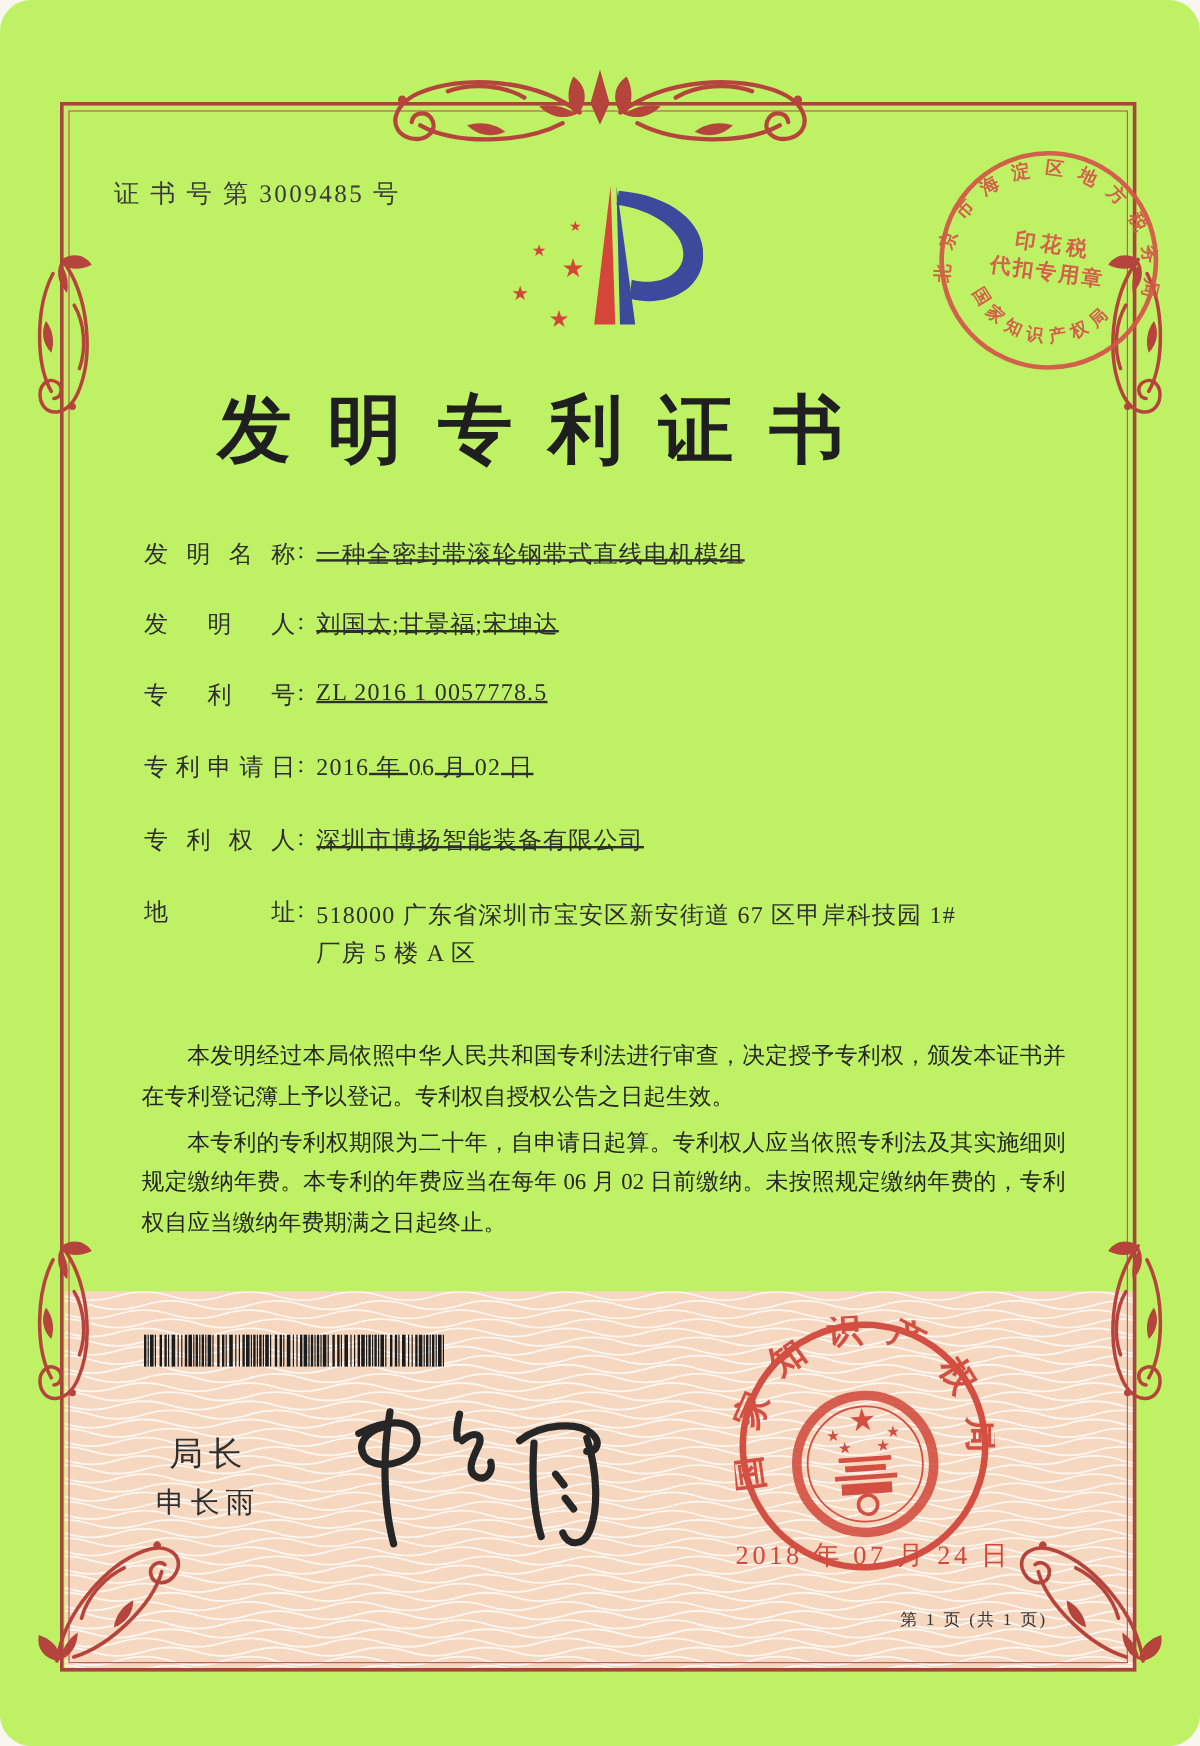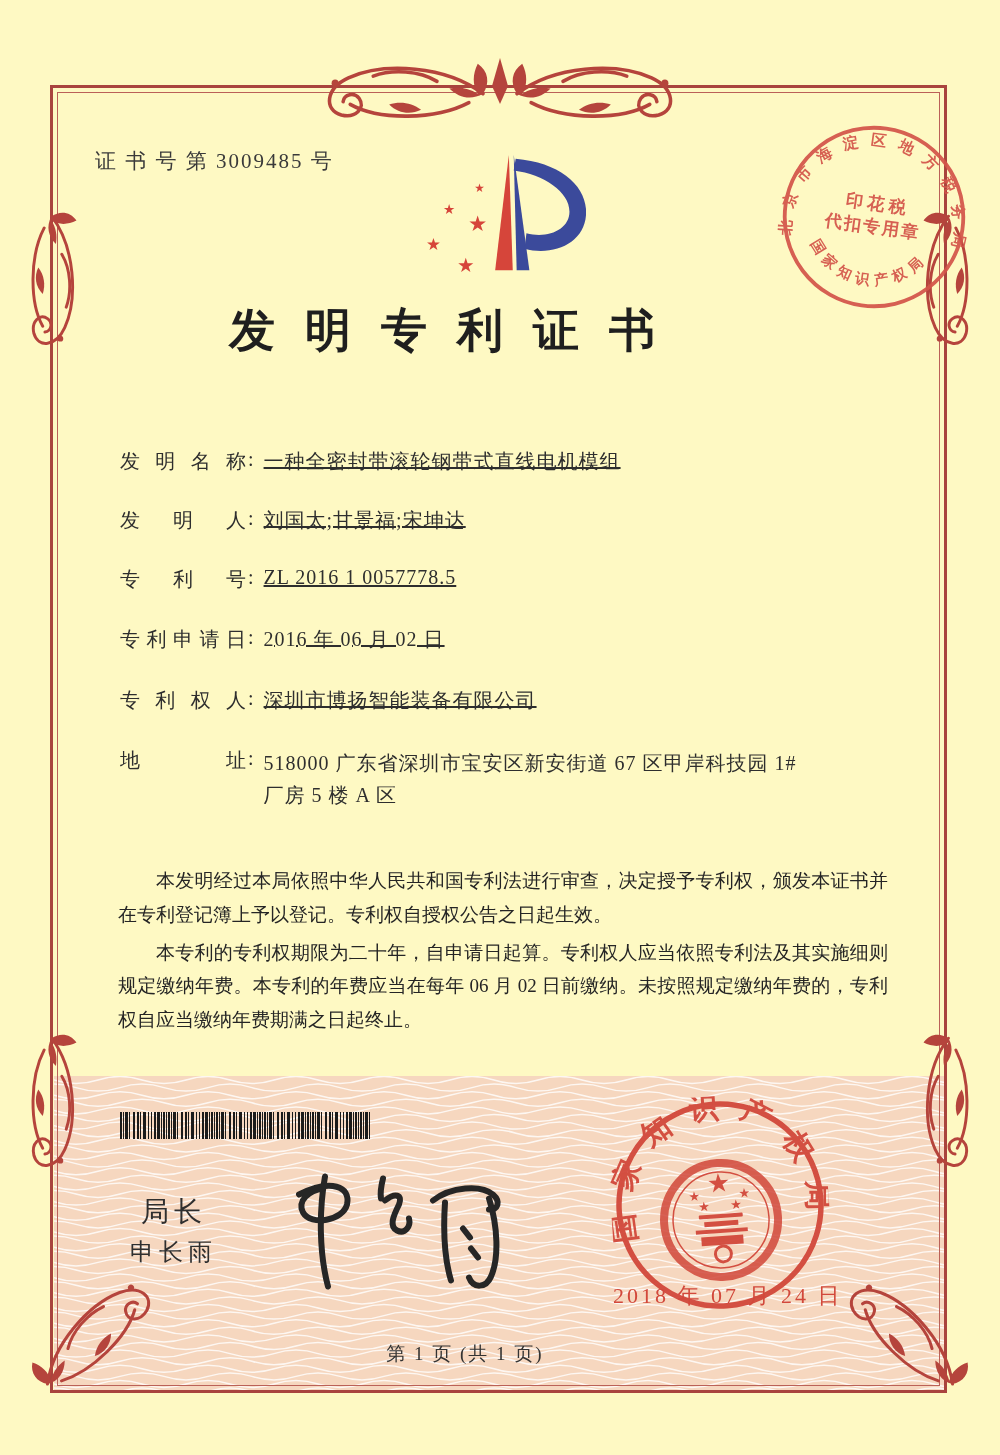--- a/index.html
+++ b/index.html
@@ -1,35 +1,35 @@
 <!DOCTYPE html>
 <html><head>
 <meta charset="utf-8">
 <style>
   html,body{margin:0;padding:0;background:#f8f6ef;}
-  .page{position:relative;width:1000px;height:1455px;background:#fef9c3;overflow:hidden;
-        font-family:"Liberation Serif","DejaVu Serif",serif;color:#2b2b2b;}
+  .page{position:relative;width:1000px;height:1455px;background:#bef264;overflow:hidden;
+        font-family:"Liberation Serif","DejaVu Serif",serif;color:#2b2b2b;border-radius:26px;}
   
   .border-outer{position:absolute;left:50px;top:85px;width:897px;height:1308px;
         border:3px solid #a9443e;box-sizing:border-box;}
   .border-inner{position:absolute;left:57px;top:92px;width:883px;height:1294px;
         border:1px solid #bb6158;box-sizing:border-box;}
   
   .wave-band{position:absolute;left:54px;top:1076px;width:892px;height:314px;
         background:#f6d7bf;overflow:hidden;}
   .wave-band svg{display:block;}
   #waves path{stroke:#ffffff;stroke-width:1.5;fill:none;opacity:.8;}
   
   .orn{position:absolute;pointer-events:none;}
   
   .cert-no{position:absolute;left:95px;top:147px;font-size:21px;letter-spacing:2px;color:#3a3a3a;}
   .logo{position:absolute;left:418px;top:153px;width:168px;height:132px;}
   .tax-stamp{position:absolute;left:778px;top:121px;width:192px;height:192px;transform:rotate(8deg);opacity:.93;}
-  .title{position:absolute;left:0;top:300px;width:884px;margin:0;text-align:center;
-        font-size:46px;font-weight:bold;letter-spacing:30px;text-indent:30px;color:#1f1f1f;}
+  .title{position:absolute;left:0;top:316px;width:884px;margin:0;text-align:center;
+        font-size:62px;font-weight:bold;letter-spacing:30px;text-indent:30px;color:#1f1f1f;}
   
   .field-row{position:absolute;left:120px;font-size:20px;color:#2e2e2e;white-space:nowrap;text-decoration:underline;}
   .flabel{display:inline-block;width:126px;text-align:justify;text-align-last:justify;vertical-align:top;}
   .fcolon{display:inline-block;margin:0 10px 0 2px;vertical-align:top;}
   .fvalue{letter-spacing:1px;vertical-align:top;}
   .fvalue-block{display:inline-block;width:650px;white-space:normal;letter-spacing:1px;line-height:1.6;vertical-align:top;}
   
   .paras{position:absolute;left:114px;top:860px;width:778px;font-size:19px;line-height:1.78;
         text-align:justify;color:#252525;}
   .paras p{margin:4px;text-indent:2em;}
@@ -37,21 +37,21 @@
   .barcode{position:absolute;left:120px;top:1112px;width:262px;height:27px;}
   .barcode rect{fill:#1b1b1b;}
   .officer-title{position:absolute;left:141px;top:1193px;font-size:28px;letter-spacing:5px;color:#2f2f2f;
         font-family:"Liberation Sans","DejaVu Sans",sans-serif;}
   .officer-name{position:absolute;left:130px;top:1236px;font-size:24px;letter-spacing:5px;color:#2f2f2f;
         font-family:"Liberation Sans","DejaVu Sans",sans-serif;}
   .signature{position:absolute;left:265px;top:1158px;width:250px;height:145px;}
   .signature path{stroke:#262626;stroke-width:6;fill:none;stroke-linecap:round;stroke-linejoin:round;}
   .seal{position:absolute;left:611px;top:1096px;width:218px;height:218px;transform:rotate(-4deg);opacity:.95;}
   .seal-date{position:absolute;left:613px;top:1281px;font-size:22px;letter-spacing:3px;color:#d2483b;}
-  .footer{position:absolute;left:57px;top:1341px;width:816px;text-align:center;font-size:19px;
+  .footer{position:absolute;left:57px;top:1341px;width:816px;text-align:right;font-size:14px;
         letter-spacing:2px;color:#333;}
 </style>
 </head>
 <body>
 
 <div class="page">
 
   <svg width="0" height="0" style="position:absolute" aria-hidden="true">
     <defs>
       <symbol id="flourish" viewBox="0 0 210 80" overflow="visible">

